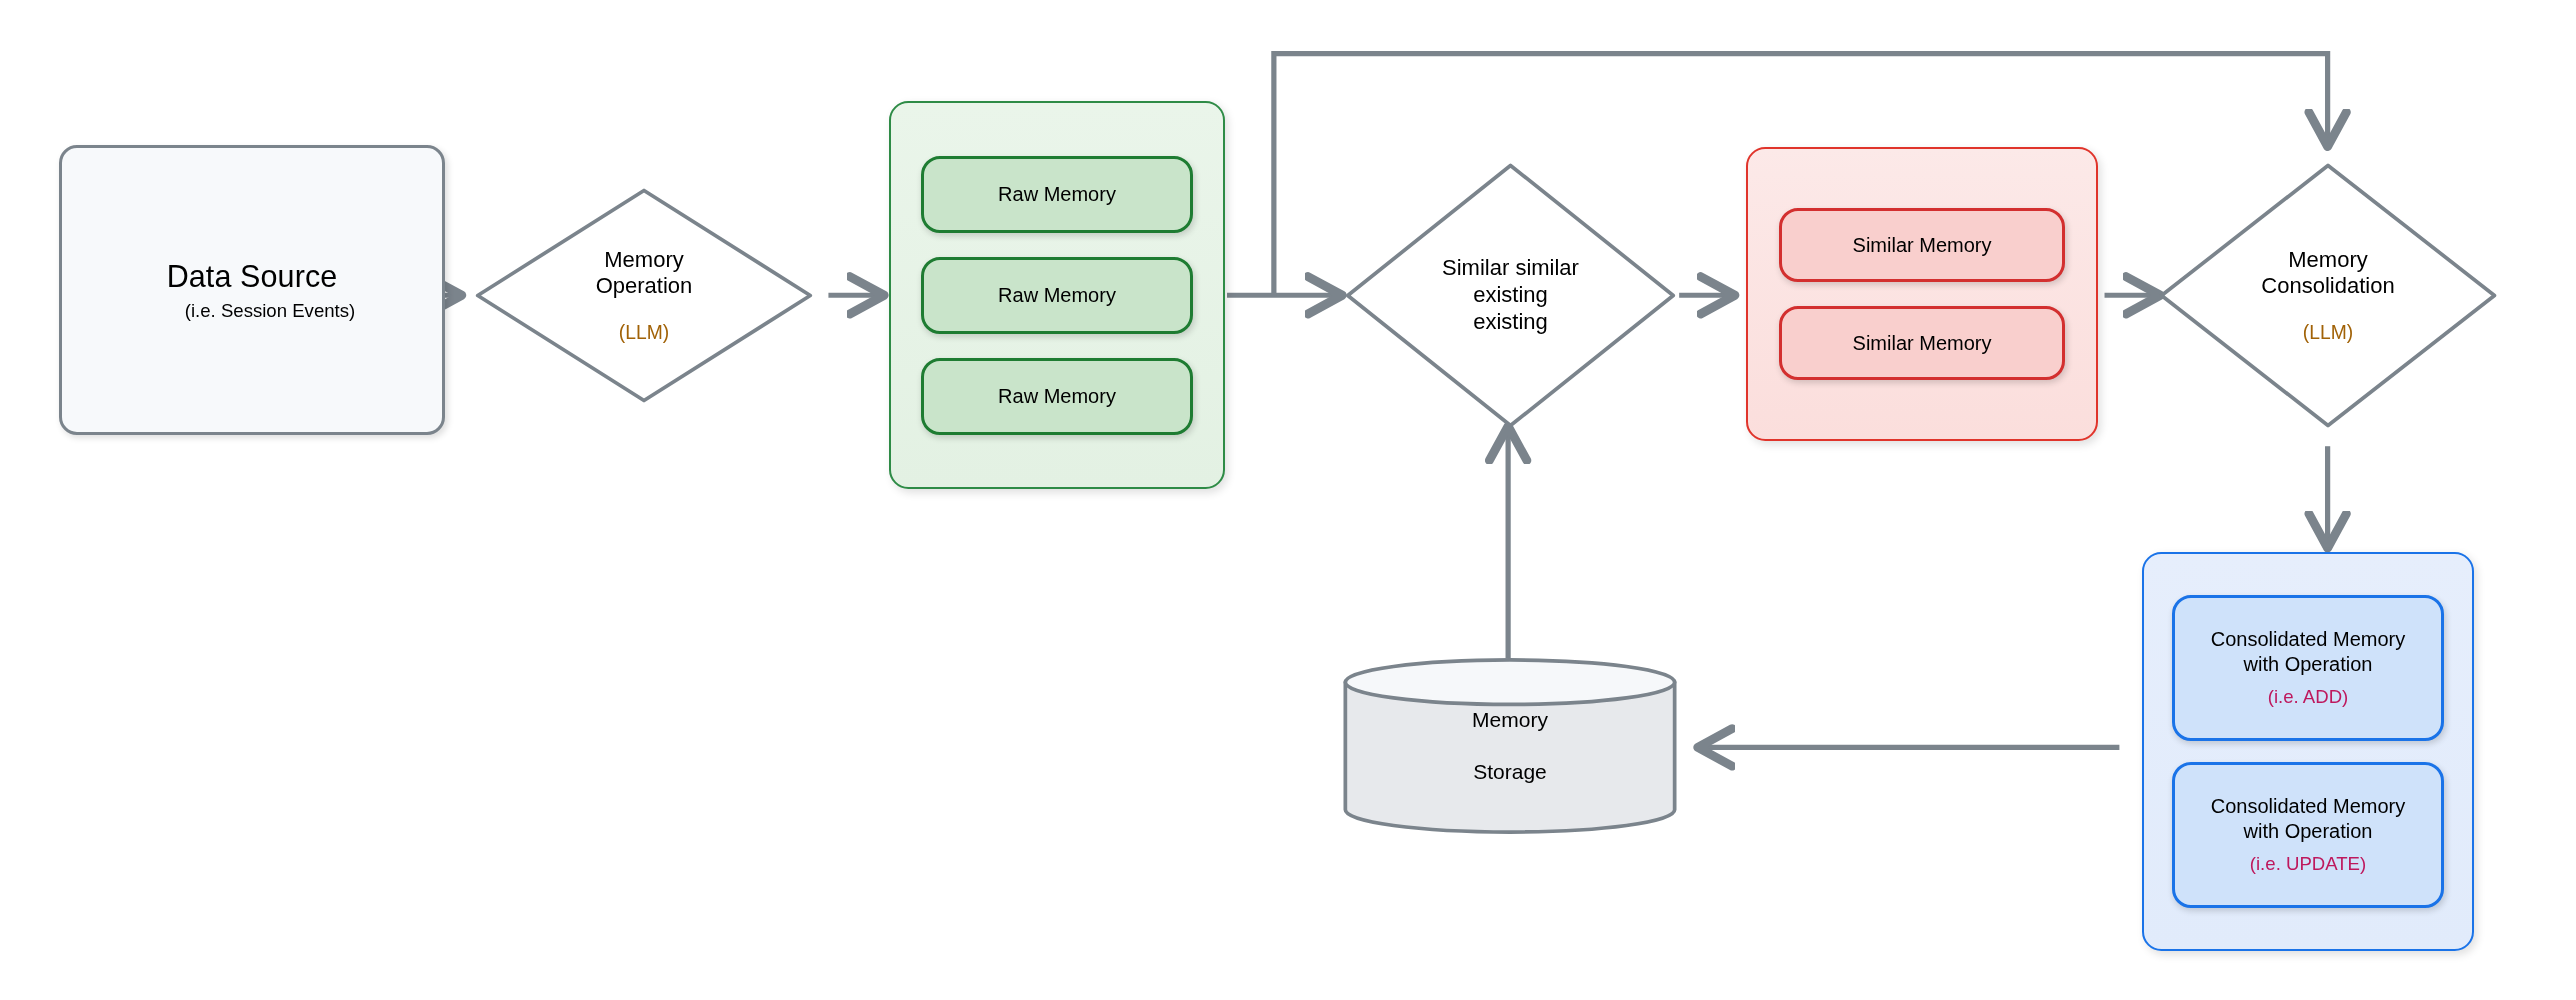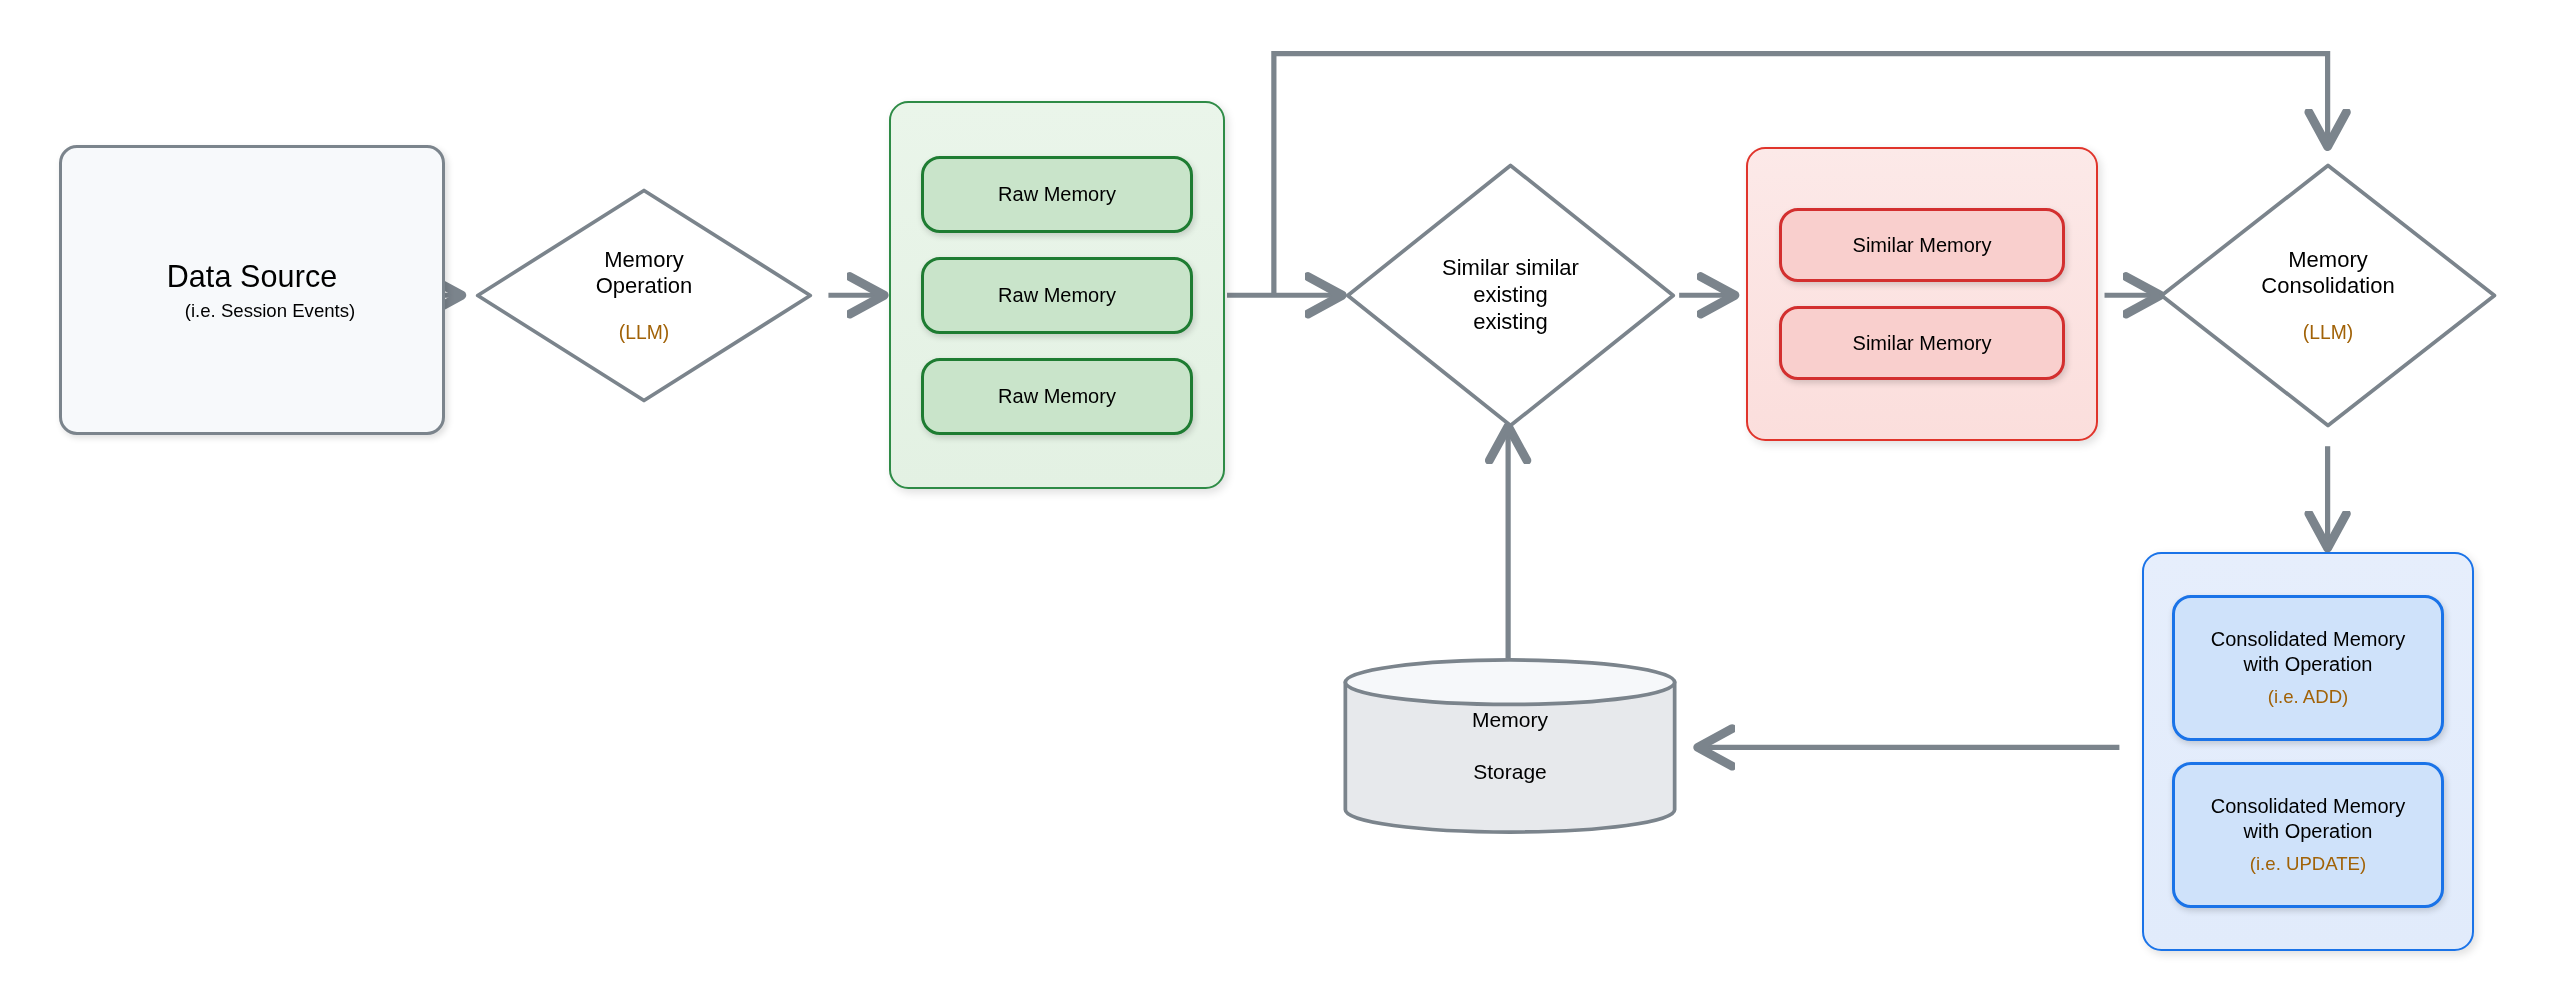--- a/index.html
+++ b/index.html
@@ -134,21 +134,21 @@
     background: #cfe2fa;
     border: 3px solid #1a73e8;
   }
   .chip .c1 {
     font-size: 20px;
     color: #000;
     line-height: 1.22;
   }
   .chip .c2 {
     font-size: 18.6px;
-    color: #a16207;
+    color: #be185d;
     margin-top: 10.4px;
     line-height: 1.2;
   }
 
   
   .cyl {
     position: absolute;
   }
   .cyl svg {
     position: absolute;

